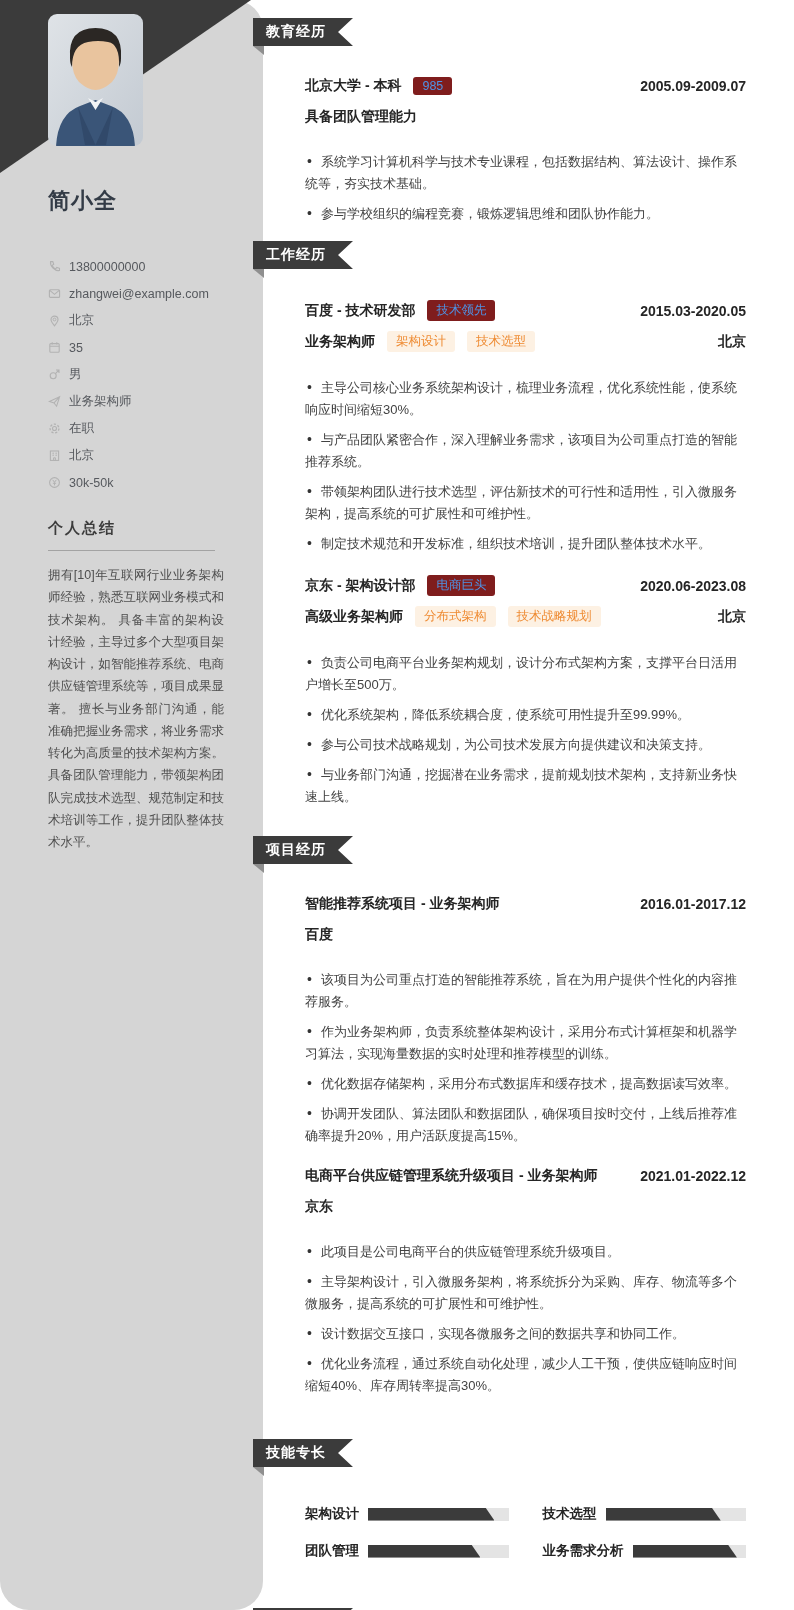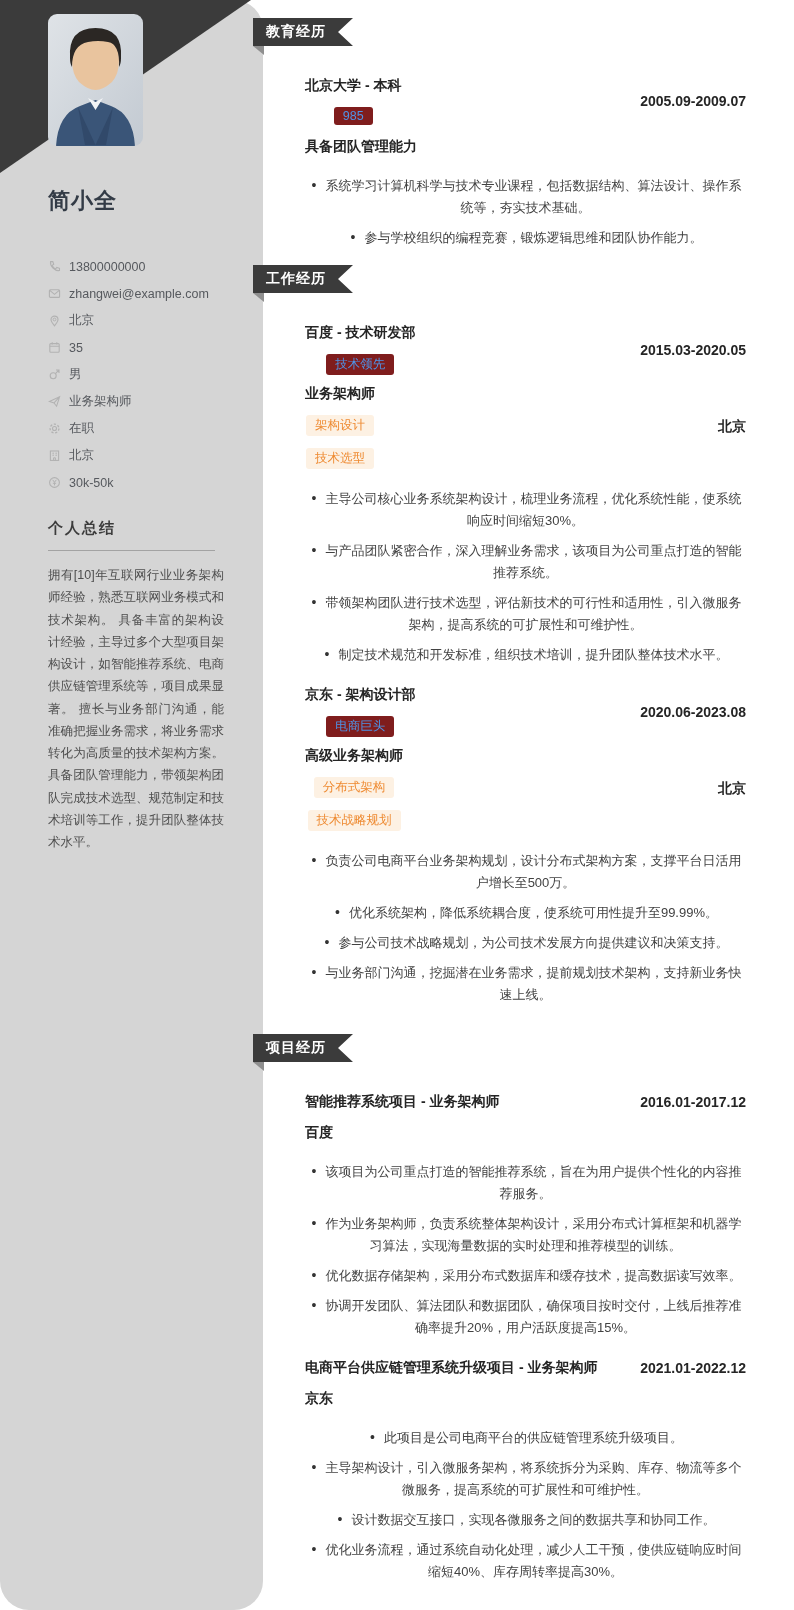--- a/index.html
+++ b/index.html
@@ -51,30 +51,30 @@
   .ribbon-text { font-size:14px; font-weight:bold; letter-spacing:1px; }
   .ribbon-fold {
     position:absolute; margin-left:-52px; width:11px; height:9px;
     background:#8f8f8f; clip-path:polygon(0 0, 100% 0, 100% 100%);
   }
   .section-body { padding-top:31px; }
   .entry + .entry { margin-top:20px; }
   .entry-head, .entry-sub {
     display:flex; justify-content:space-between; align-items:center;
   }
-  .head-left { display:flex; align-items:center; gap:12px;flex-direction:column; }
+  .head-left { display:flex; align-items:center; gap:12px; }
   .entry-title { font-size:14px; font-weight:bold; color:#252525; }
   .entry-date { font-size:14px; font-weight:bold; color:#252525; }
   .entry-sub { margin-top:10px; }
   .entry-loc { font-size:14px; font-weight:bold; color:#252525; }
   .entry-subtitle-bold { margin-top:13px; font-size:14px; font-weight:bold; color:#252525; }
   .tag { font-size:12.5px; padding:2px 9px; border-radius:3px; white-space:nowrap; }
   .tag-blue { color:#4e93e6; background:#7f1d1d; }
   .tag-orange { color:#ee8a31; background:#fdf1e3; }
-  ul.bullets { list-style:none; margin-top:18px;text-align:center; }
+  ul.bullets { list-style:none; margin-top:24px; }
   ul.bullets li {
     margin-top:7px; font-size:13px; line-height:22px; color:#424242;
   }
   ul.bullets li::before {
     content:"\2022"; font-size:14px; color:#333; padding:0 9px 0 2px;
   }
   
   .sec-work { margin-top:16px; }
   .sec-projects { margin-top:28px; }
   .sec-skills { margin-top:42px; }

